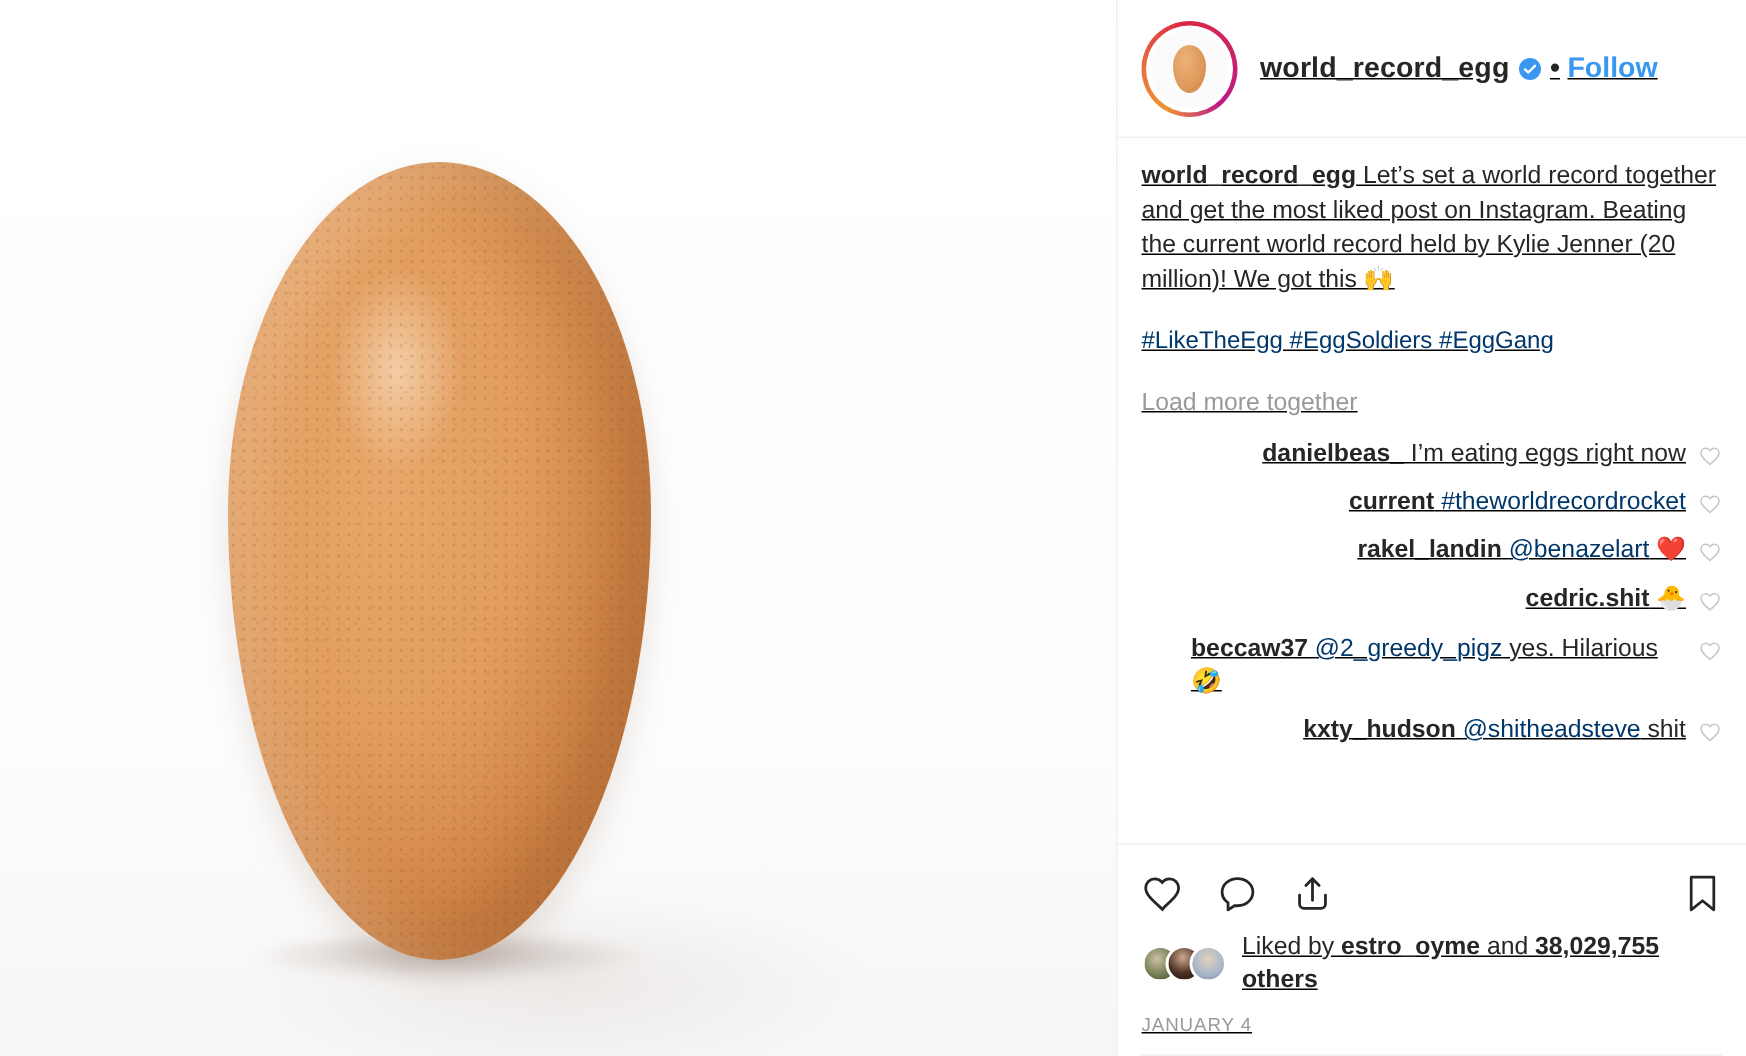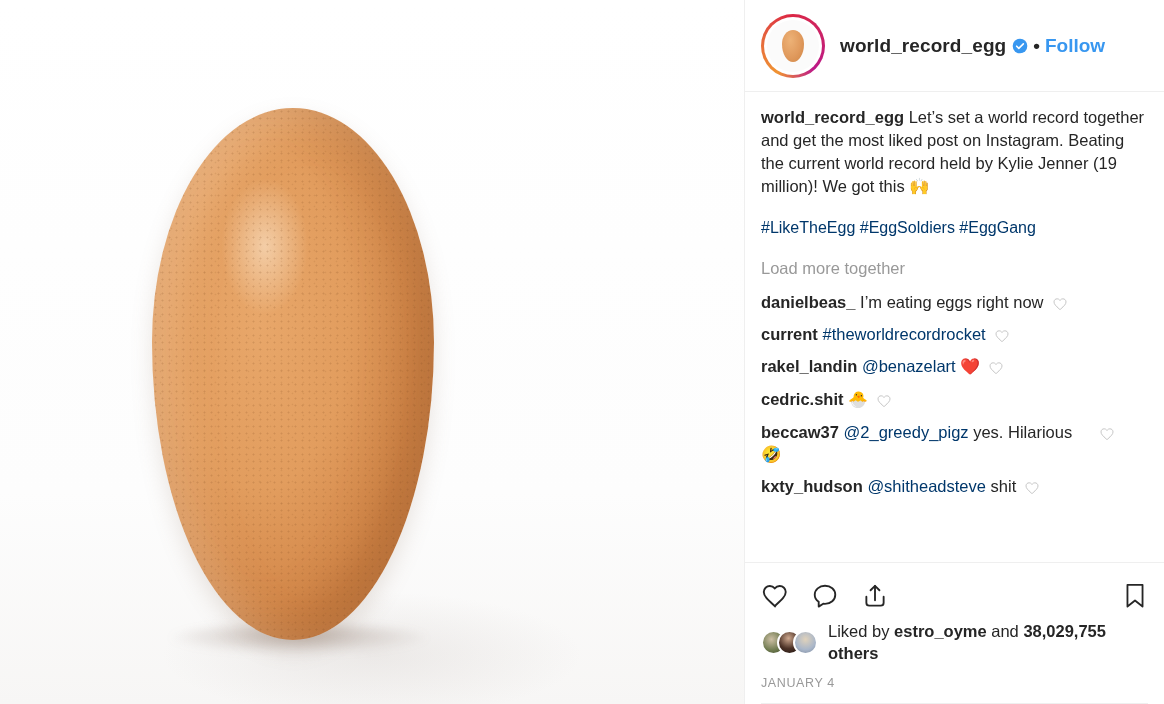--- a/index.html
+++ b/index.html
@@ -6,20 +6,21 @@
   html, body {
     width: 1164px; height: 704px;
     background: #ffffff;
     font-family: "Liberation Sans", sans-serif;
     overflow: hidden;
   }
   .post {
     display: flex;
     width: 952px; height: 704px;
     background: #fff;
+    text-decoration: underline;
   }
 
   
   .media {
     position: relative;
     width: 744px; height: 704px;
     background: #ffffff;
     overflow: hidden;
     flex: 0 0 744px;
   }
@@ -144,21 +145,21 @@
   .loadmore {
     margin-top: 20px;
     font-size: 16.5px;
     color: #999999;
     cursor: pointer;
   }
   .clist { margin-top: 8px; }
   .crow {
     display: flex;
     align-items: flex-start;
-    justify-content: flex-start;
+    justify-content: flex-end;
     padding: 5px 0;
   }
   .ccontent {
     font-size: 16.5px;
     line-height: 22px;
     color: #262626;
     max-width: 330px;
   }
   .ccontent .cu { font-weight: 600; color: #262626; }
   .ccontent .lnk { color: #00376b; }
@@ -258,21 +259,21 @@
         </svg>
         <span class="dot-sep">•</span>
         <span class="follow">Follow</span>
       </div>
     </div>
 
     <div class="cbody">
 
       <div class="ctext">
         <span class="ownr">world_record_egg</span>
-        <span>Let’s set a world record together and get the most liked post on Instagram. Beating the current world record held by Kylie Jenner (19 million)! We got this 🙌</span>
+        <span>Let’s set a world record together and get the most liked post on Instagram. Beating the current world record held by Kylie Jenner (20 million)! We got this 🙌</span>
       </div>
 
       <div class="tags">#LikeTheEgg #EggSoldiers #EggGang</div>
 
       <div class="loadmore">Load more together</div>
 
       <div class="clist">
 
         <div class="crow">
           <div class="ccontent">

